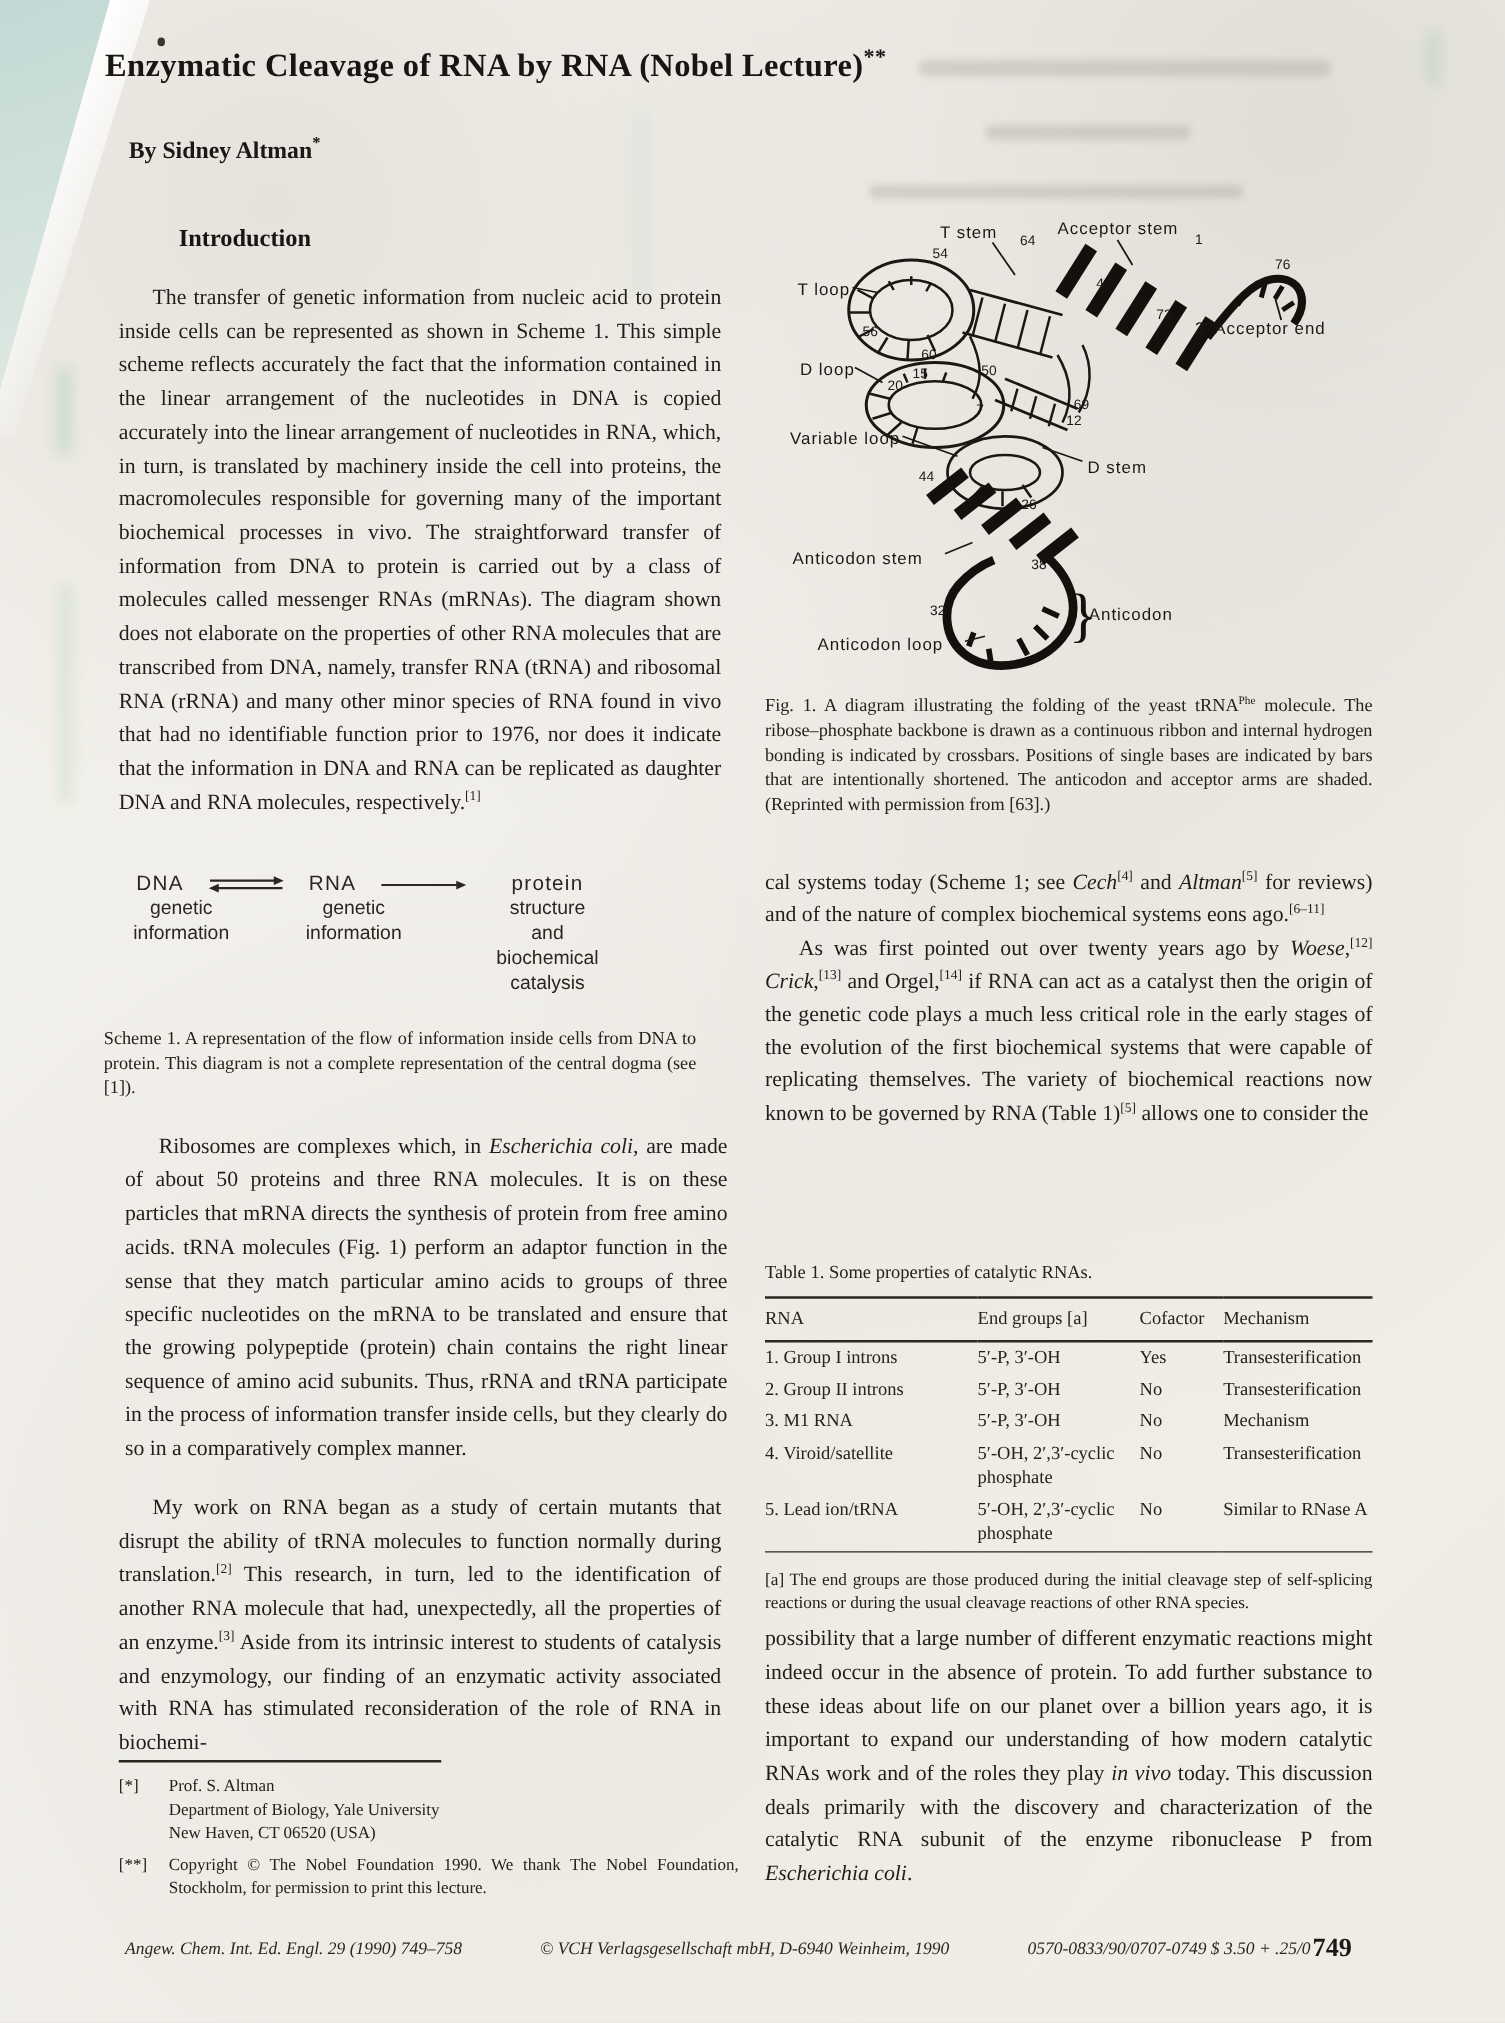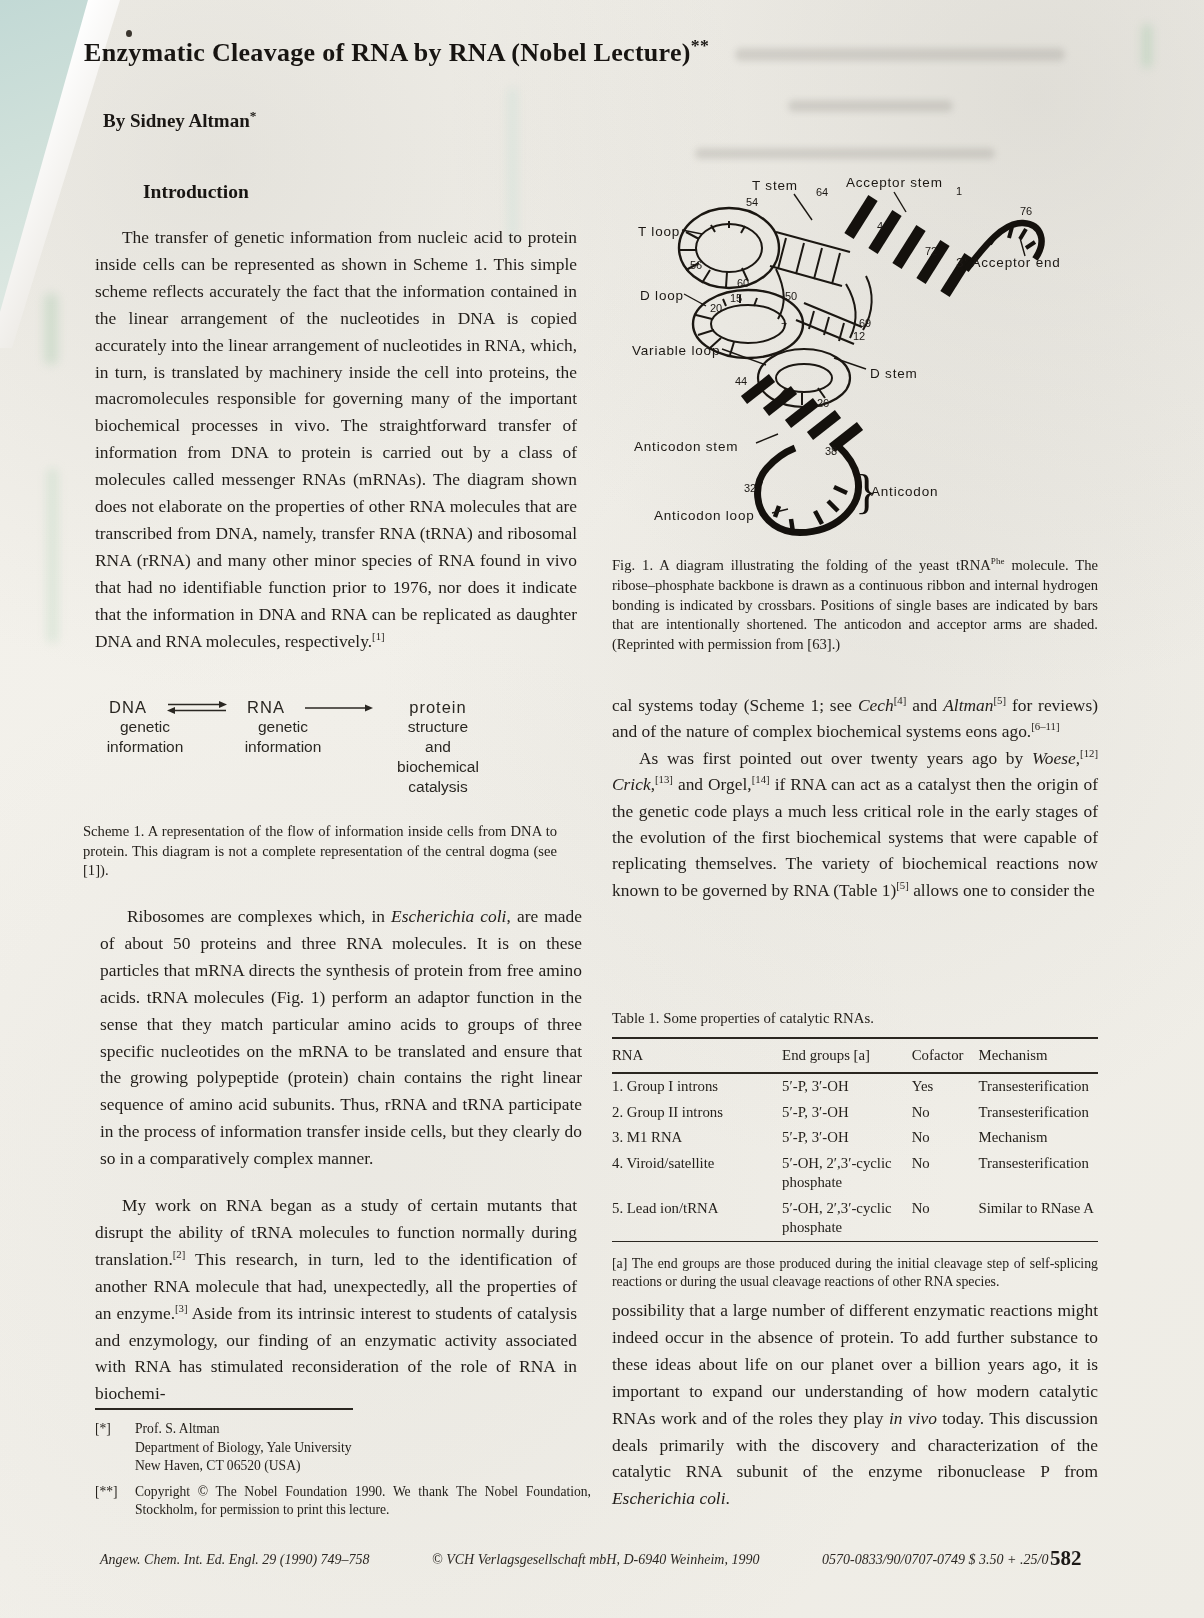--- a/index.html
+++ b/index.html
@@ -342,16 +342,16 @@
     </table>
     <div class="table-fn">[a] The end groups are those produced during the initial cleavage step of self-splicing reactions or during the usual cleavage reactions of other RNA species.</div>
   </div>
 
   <div id="right-p6" class="para"><span>possibility that a large number of different enzymatic reactions might indeed occur in the absence of protein. To add further substance to these ideas about life on our planet over a billion years ago, it is important to expand our understanding of how modern catalytic RNAs work and of the roles they play </span><span class="i">in vivo</span><span> today. This discussion deals primarily with the discovery and characterization of the catalytic RNA subunit of the enzyme ribonuclease P from </span><span class="i">Escherichia coli</span><span>.</span></div>
 
   <div id="footer">
     <div class="footer-left">Angew. Chem. Int. Ed. Engl. 29 (1990) 749–758</div>
     <div class="footer-center">© VCH Verlagsgesellschaft mbH, D-6940 Weinheim, 1990</div>
     <div class="footer-right">0570-0833/90/0707-0749 $ 3.50 + .25/0</div>
-    <div class="footer-page">582</div>
+    <div class="footer-page">749</div>
   </div>
 
 </div>
 
 </body></html>

